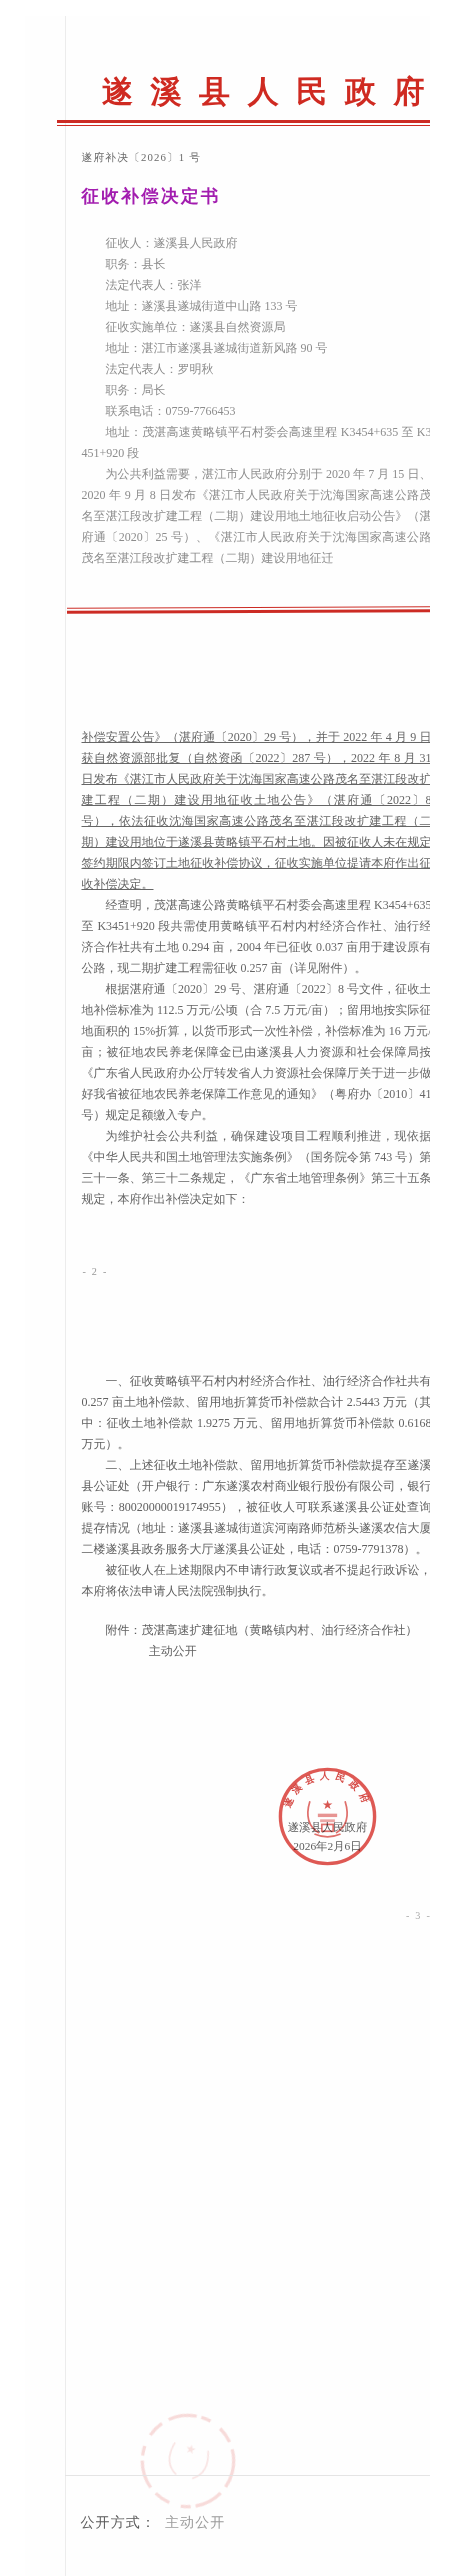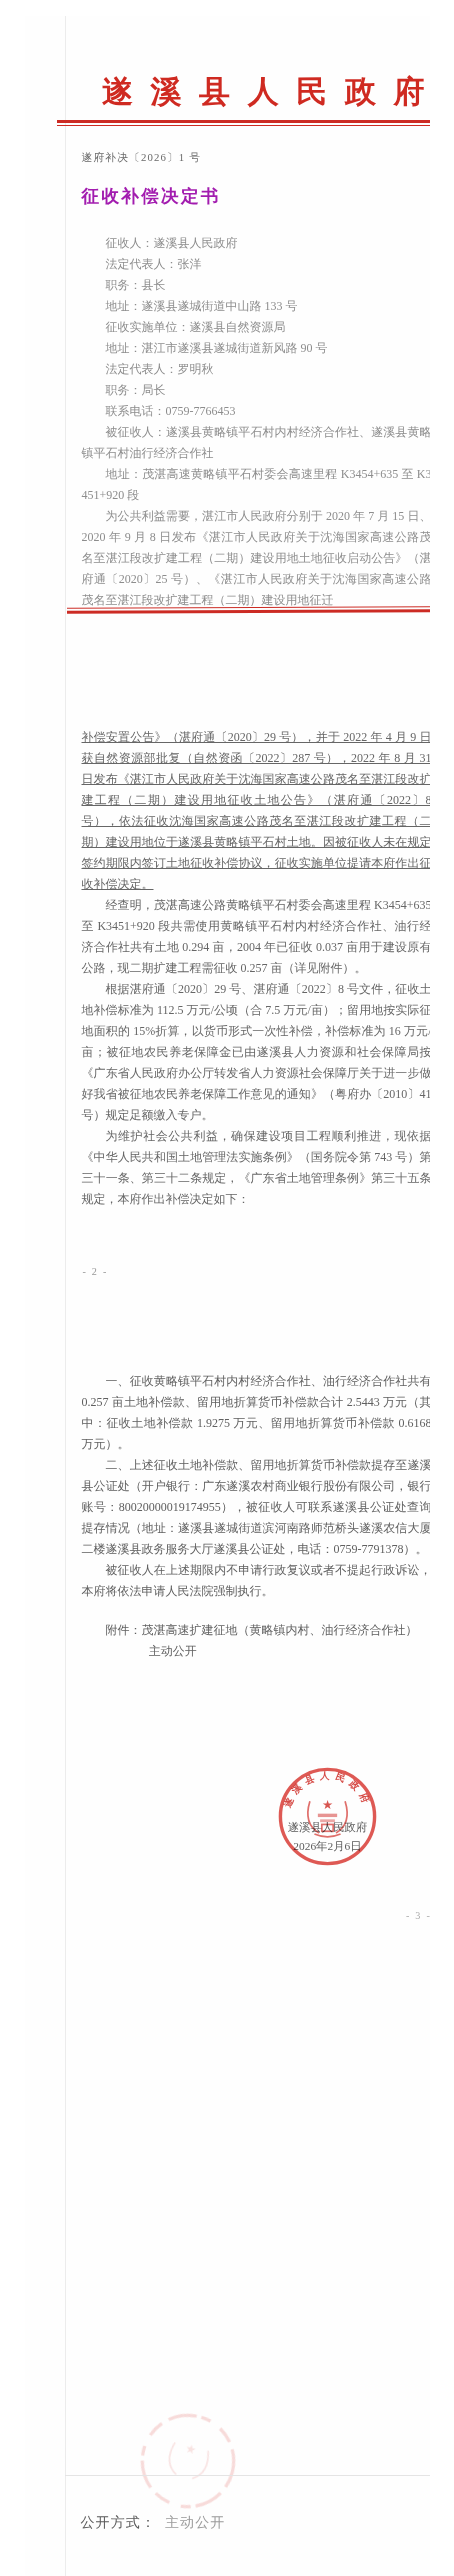--- a/index.html
+++ b/index.html
@@ -77,29 +77,28 @@
   <div class="page-edge"></div>
 
   <h1 class="org">遂溪县人民政府</h1>
   <div class="rule-thick"></div>
   <div class="rule-thin"></div>
   <p class="doc-no">遂府补决〔2026〕1 号</p>
   <h2 class="title">征收补偿决定书</h2>
 
   <div class="textblock tb-p1">
     <p>征收人：遂溪县人民政府</p>
+    <p>职务：县长</p>
     <p>法定代表人：张洋</p>
-    <p>职务：县长</p>
     <p>地址：遂溪县遂城街道中山路 133 号</p>
     <p>征收实施单位：遂溪县自然资源局</p>
     <p>地址：湛江市遂溪县遂城街道新风路 90 号</p>
     <p>法定代表人：罗明秋</p>
     <p>职务：局长</p>
     <p>联系电话：0759-7766453</p>
-    <p>被征收人：遂溪县黄略镇平石村内村经济合作社、遂溪县黄略镇平石村油行经济合作社</p>
     <p>地址：茂湛高速黄略镇平石村委会高速里程 K3454+635 至 K3451+920 段</p>
     <p>为公共利益需要，湛江市人民政府分别于 2020 年 7 月 15 日、2020 年 9 月 8 日发布《湛江市人民政府关于沈海国家高速公路茂名至湛江段改扩建工程（二期）建设用地土地征收启动公告》（湛府通〔2020〕25 号）、《湛江市人民政府关于沈海国家高速公路茂名至湛江段改扩建工程（二期）建设用地征迁</p>
   </div>
   <div class="endrule-thin"></div>
   <div class="endrule-thick"></div>
 
   <div class="textblock tb-p2">
     <p class="cont">补偿安置公告》（湛府通〔2020〕29 号），并于 2022 年 4 月 9 日获自然资源部批复（自然资函〔2022〕287 号），2022 年 8 月 31 日发布《湛江市人民政府关于沈海国家高速公路茂名至湛江段改扩建工程（二期）建设用地征收土地公告》（湛府通〔2022〕8 号），依法征收沈海国家高速公路茂名至湛江段改扩建工程（二期）建设用地位于遂溪县黄略镇平石村土地。因被征收人未在规定签约期限内签订土地征收补偿协议，征收实施单位提请本府作出征收补偿决定。</p>
     <p>经查明，茂湛高速公路黄略镇平石村委会高速里程 K3454+635 至 K3451+920 段共需使用黄略镇平石村内村经济合作社、油行经济合作社共有土地 0.294 亩，2004 年已征收 0.037 亩用于建设原有公路，现二期扩建工程需征收 0.257 亩（详见附件）。</p>
     <p>根据湛府通〔2020〕29 号、湛府通〔2022〕8 号文件，征收土地补偿标准为 112.5 万元/公顷（合 7.5 万元/亩）；留用地按实际征地面积的 15%折算，以货币形式一次性补偿，补偿标准为 16 万元/亩；被征地农民养老保障金已由遂溪县人力资源和社会保障局按《广东省人民政府办公厅转发省人力资源社会保障厅关于进一步做好我省被征地农民养老保障工作意见的通知》（粤府办〔2010〕41 号）规定足额缴入专户。</p>

